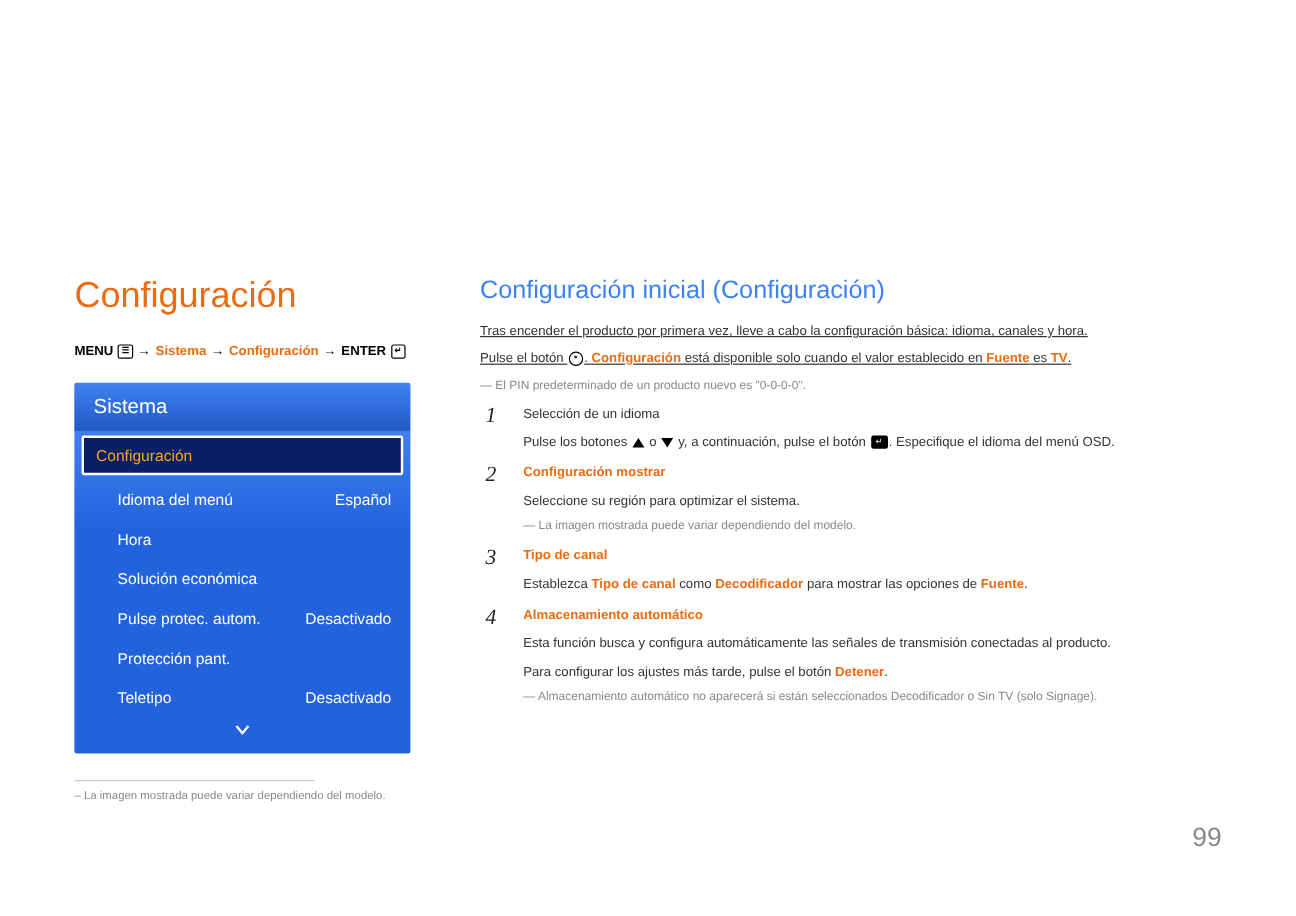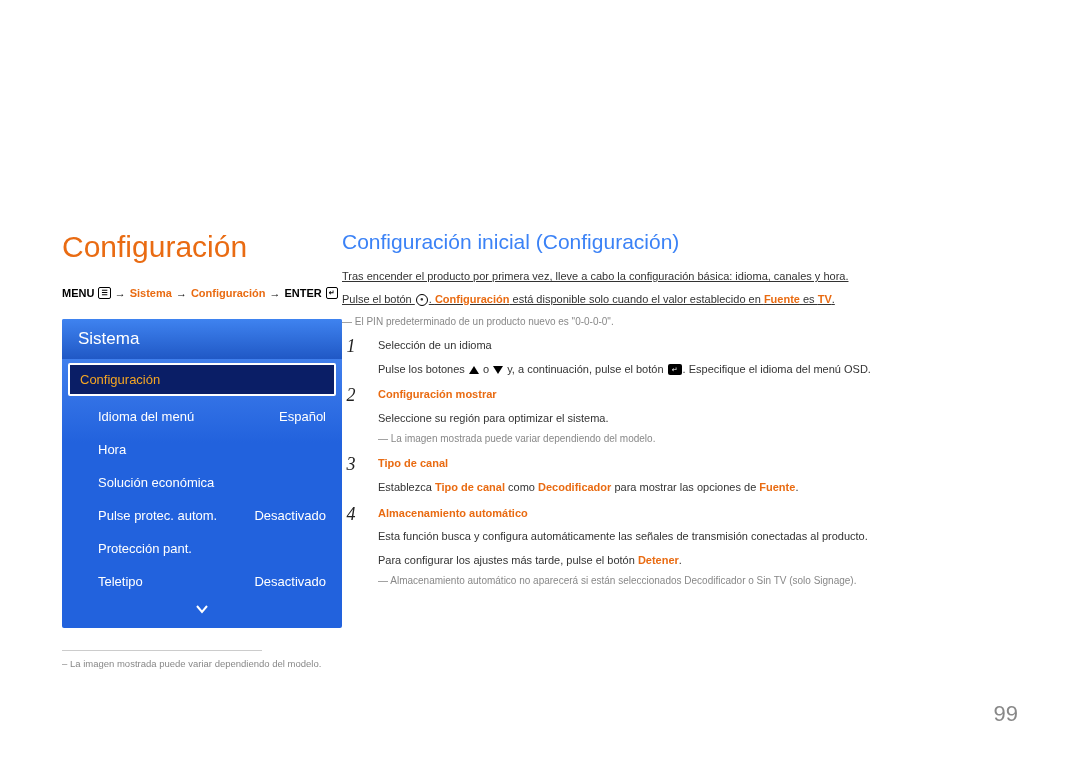--- a/index.html
+++ b/index.html
@@ -7,20 +7,21 @@
     width: 1080px;
     height: 763px;
     background: #ffffff;
     font-family: "Segoe UI", Arial, sans-serif;
     position: relative;
     color: #222;
   }
   .page {
     padding: 230px 62px 30px 62px;
     display: flex;
+    gap: 58px;
     justify-content: flex-end;
   }
   .left-col { width: 280px; flex-shrink: 0; }
   .right-col { flex: 1; }
 
   .section-title {
     color: #e96b12;
     font-size: 30px;
     font-weight: 400;
     margin-bottom: 22px;
@@ -173,21 +174,21 @@
     width: 0; height: 0;
     vertical-align: middle;
     margin: 0 1px;
   }
   .tri-up  { border-left:5px solid transparent;border-right:5px solid transparent;border-bottom:8px solid #000;}
   .tri-down{ border-left:5px solid transparent;border-right:5px solid transparent;border-top:8px solid #000;}
 
   .page-num {
     position: absolute;
     right: 62px;
-    bottom: 36px;
+    bottom: 52px;
     font-size: 22px;
     color: #888;
     font-weight: 300;
     margin-left: 28px;
   }
 </style>
 </head>
 <body>
 
 <div class="page">

